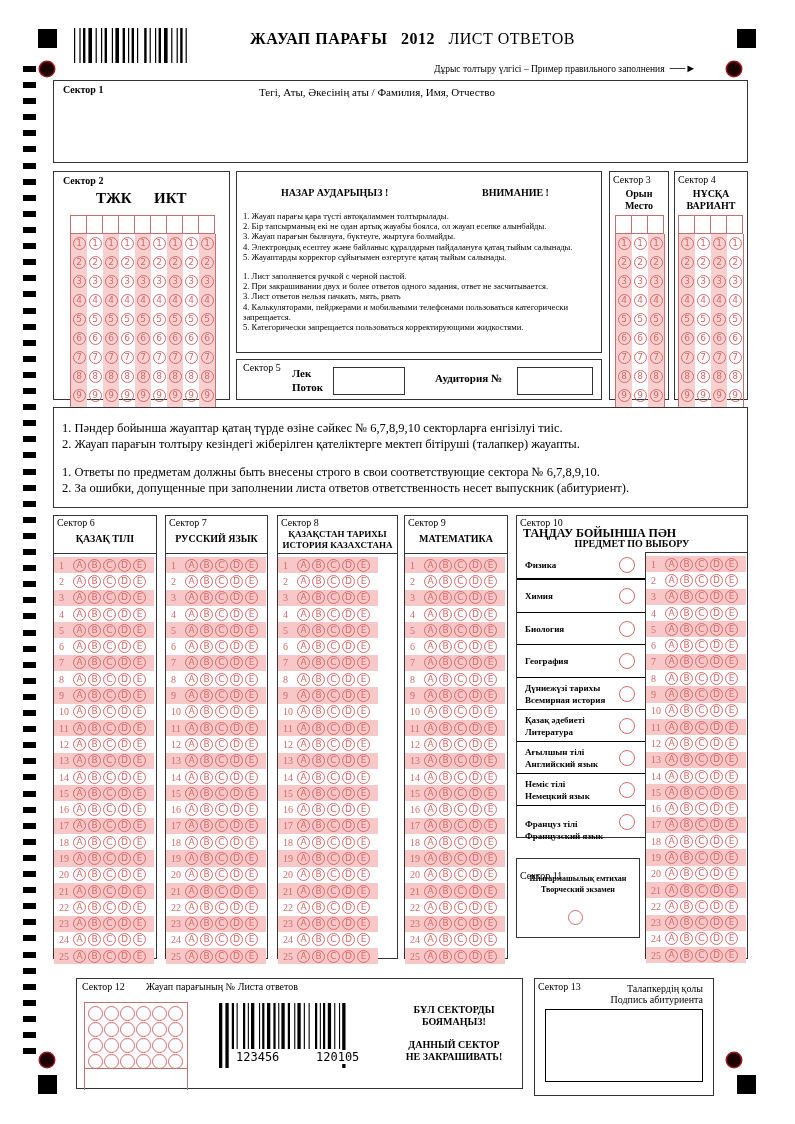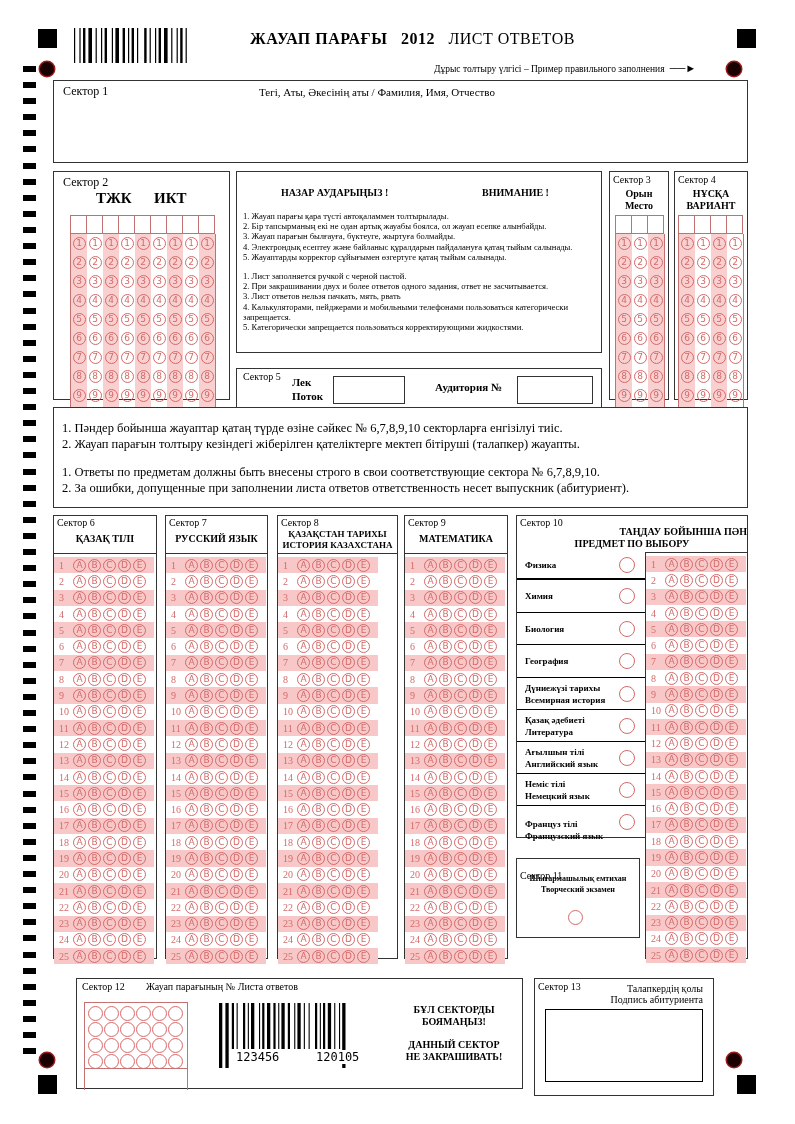--- a/index.html
+++ b/index.html
@@ -3,21 +3,21 @@
 <meta charset="utf-8">
 <style>
   * { box-sizing: border-box; margin: 0; padding: 0; }
   html, body { width: 795px; height: 1124px; background: #fff; overflow: hidden; }
   body { position: relative; font-family: "Liberation Serif", "DejaVu Serif", serif; color: #000; }
   .abs { position: absolute; }
   .box { position: absolute; border: 1px solid #333; background: #fff; }
   .sq { position: absolute; width: 19px; height: 19px; background: #000; }
   .dot { position: absolute; width: 14px; height: 14px; border-radius: 50%; background: #1a0000; box-shadow: 0 0 0 1.5px #9b1b1b; }
   .tick { position: absolute; left: 23px; width: 13px; height: 6px; background: #000; }
-  .sector-label { position: absolute; font-size: 12px; left: 9px; top: 3px; }
+  .sector-label { position: absolute; font-size: 10px; left: 9px; top: 3px; font-weight: bold; }
   .bold { font-weight: bold; }
   .title { font-size: 16px; letter-spacing: 0.5px; }
   .bubble { display: inline-block; width: 13px; height: 13px; border: 1px solid #d46a6a; border-radius: 50%; font-size: 9px; line-height: 11px; text-align: center; color: #d46a6a; font-family: "DejaVu Sans", sans-serif; }
   .empty-bubble { display: inline-block; width: 16px; height: 16px; border: 1px solid #d46a6a; border-radius: 50%; }
   .grid-cells { position: absolute; display: flex; border-top: 1px solid #c27070; border-left: 1px solid #c27070; }
   .grid-cells .cell { width: 16px; height: 18px; border-right: 1px solid #c27070; border-bottom: 1px solid #c27070; background: #fff; }
   .digit-cols { position: absolute; display: flex; border-left: 1px solid #c27070; border-right: 1px solid #c27070; border-bottom: 1px solid #c27070; }
   .digit-col { width: 16px; display: flex; flex-direction: column; align-items: center; }
   .digit-col.shade { background: #f8d0d0; }
   .digit-col .bubble { margin: 3px 0 3px 0; width: 13px; height: 13px; }
@@ -287,21 +287,21 @@
     </div>
   <div class="abs instr" style="left:6px;top:99px;width:355px" id="rules-ru">
       <div>1. Лист заполняется ручкой с черной пастой.</div>
       <div>2. При закрашивании двух и более ответов одного задания, ответ не засчитывается.</div>
       <div>3. Лист ответов нельзя пачкать, мять, рвать</div>
       <div>4. Калькуляторами, пейджерами и мобильными телефонами пользоваться категорически запрещается.</div>
       <div>5. Категорически запрещается пользоваться корректирующими жидкостями.</div>
     </div>
 </div>
 
-<div class="box" style="left:236px;top:368px;width:366px;height:41px">
+<div class="box" style="left:236px;top:359px;width:366px;height:41px">
   <span class="abs" style="left:6px;top:2px;font-size:10px">Сектор 5</span>
   <span class="abs bold" style="left:55px;top:7px;font-size:11px">Лек</span>
   <span class="abs bold" style="left:55px;top:21px;font-size:11px">Поток</span>
   <div class="abs" style="left:96px;top:7px;width:72px;height:28px;border:1px solid #333"></div>
   <span class="abs bold" style="left:198px;top:12px;font-size:11px">Аудитория №</span>
   <div class="abs" style="left:280px;top:7px;width:76px;height:28px;border:1px solid #333"></div>
 </div>
 
 <div class="box" style="left:609px;top:171px;width:60px;height:229px">
   <span class="abs" style="left:3px;top:2px;font-size:10px">Сектор 3</span>
@@ -1253,21 +1253,21 @@
         <span class="bubble">B</span>
         <span class="bubble">C</span>
         <span class="bubble">D</span>
         <span class="bubble">E</span>
       </div>
     </div>
 </div>
 
 <div class="box" style="left:516px;top:515px;width:232px;height:38px">
   <span class="abs" style="left:3px;top:1px;font-size:10px">Сектор 10</span>
-  <span class="abs bold" style="left:0;width:230px;text-align:right;top:10px;font-size:10px">ТАҢДАУ БОЙЫНША ПӘН</span>
+  <span class="abs bold" style="left:6px;width:230px;text-align:left;top:10px;font-size:12px">ТАҢДАУ БОЙЫНША ПӘН</span>
   <span class="abs bold" style="left:0;width:230px;text-align:center;top:22px;font-size:10px">ПРЕДМЕТ ПО ВЫБОРУ</span>
 </div>
 
 <div class="box" style="left:516px;top:552px;width:130px;height:286px;border-top:none" id="s10-subjects">
     <div class="subj-row" style="top: 0px; height: 28px; border-bottom-width: 2px;">
       <div style="line-height: 12px;">
         <div>Физика</div>
       </div>
       <span class="empty-bubble"></span>
     </div>

